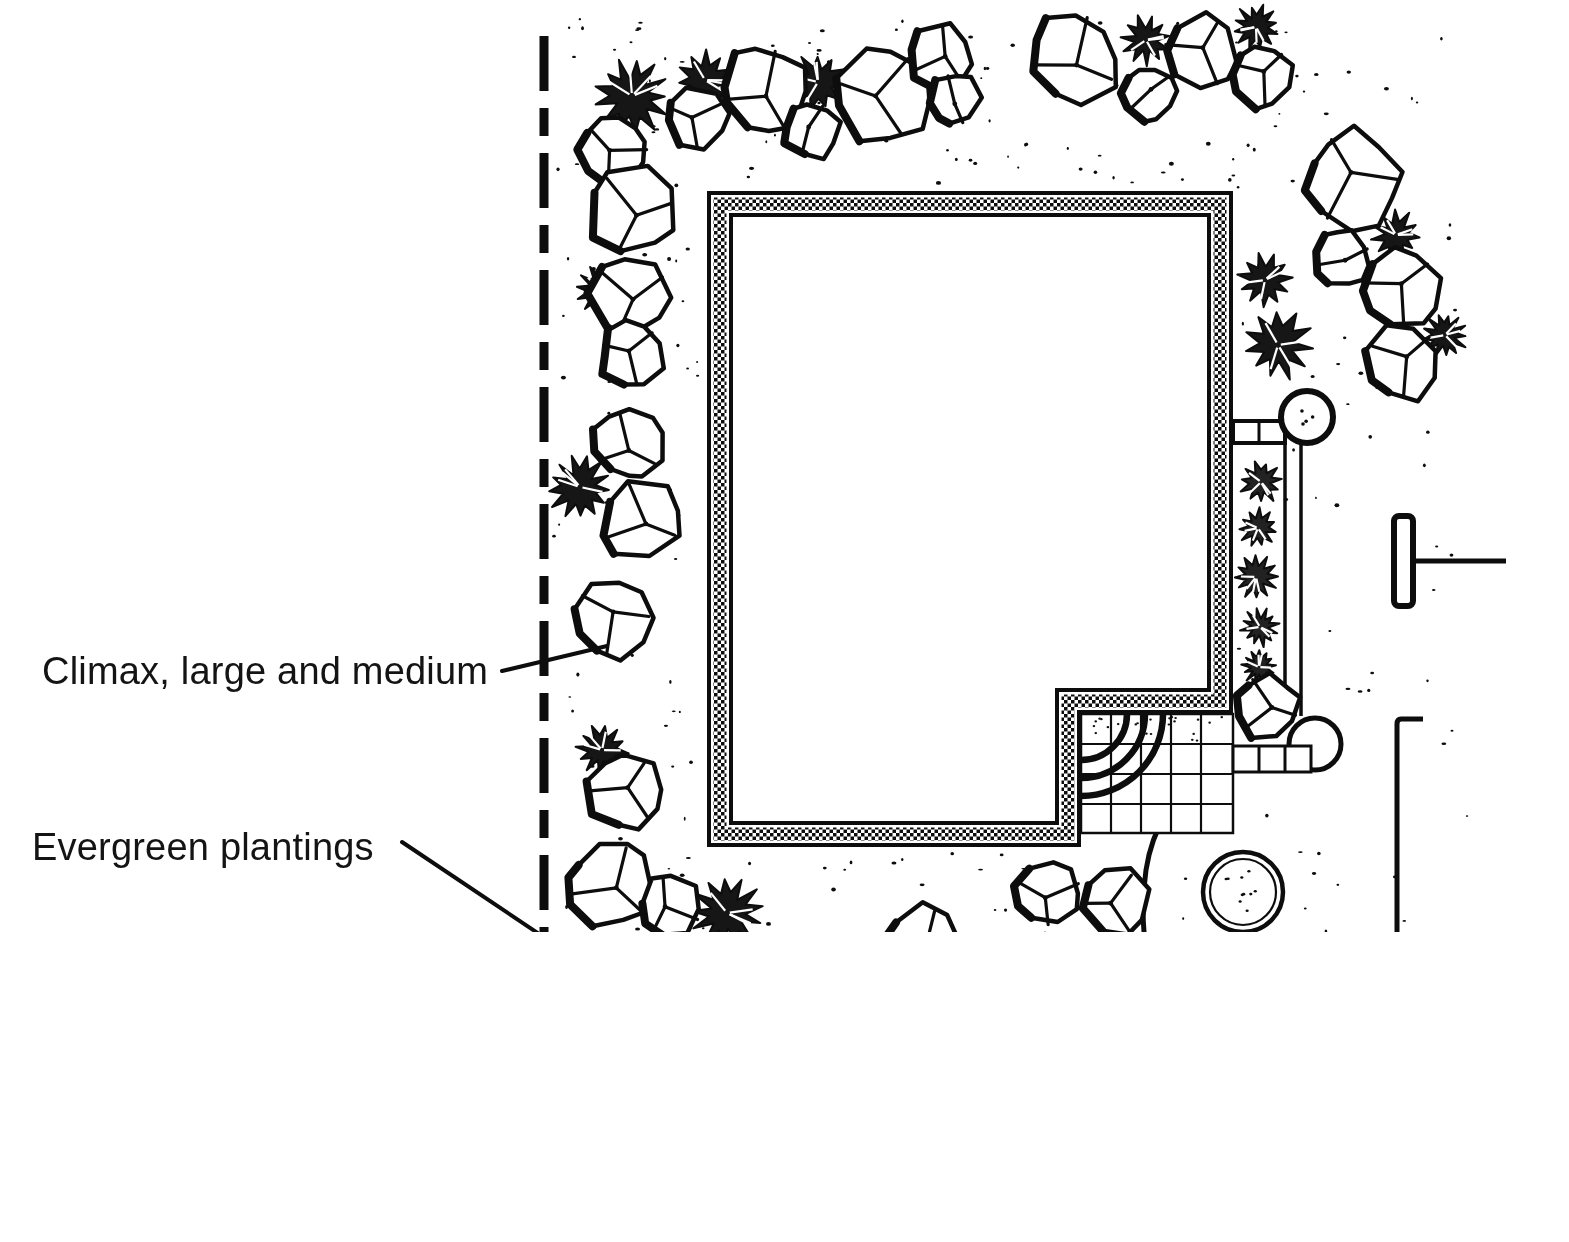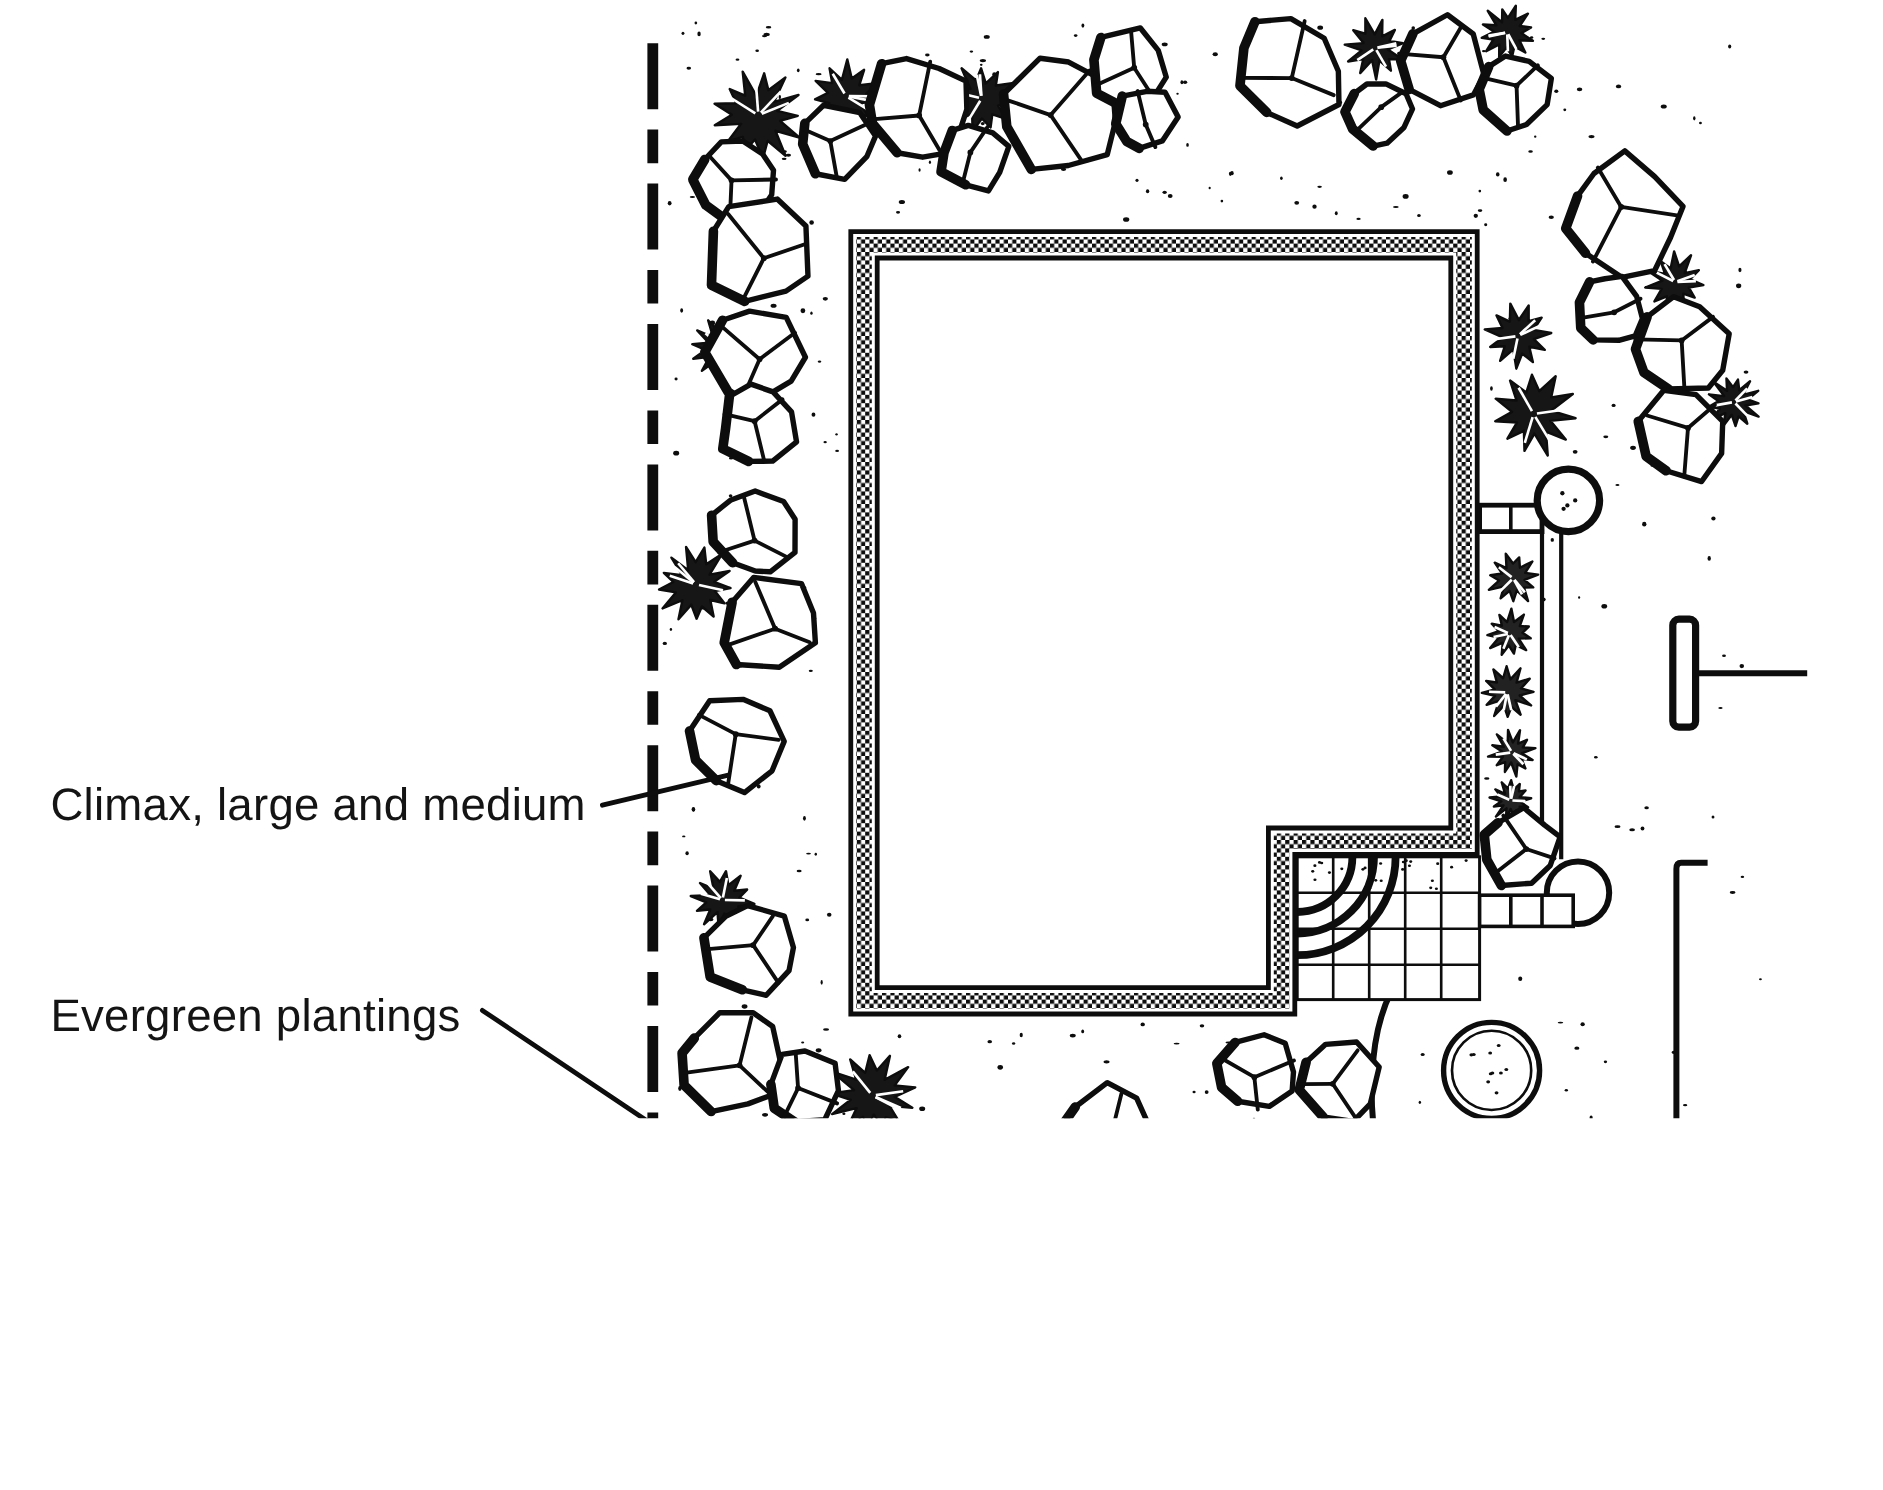--- a/index.html
+++ b/index.html
@@ -780,16 +780,16 @@
       <line x1="1406.6752348038942" y1="356.62942100476744" x2="1429.0930587792686" y2="337.3144090388711" stroke="#0d0d0d" stroke-width="3.2" stroke-linecap="round"></line>
       <line x1="1406.6752348038942" y1="356.62942100476744" x2="1403.498283754568" y2="397.1964242616927" stroke="#0d0d0d" stroke-width="3.2" stroke-linecap="round"></line>
       <path d="M 502 671 L 607 646" fill="none" stroke="#0d0d0d" stroke-width="4" stroke-linecap="round"></path>
       <path d="M 402 842 L 560 948 L 686 1052" fill="none" stroke="#0d0d0d" stroke-width="4" stroke-linecap="round"></path>
     </svg>
 
   <div class="label" style="left:42px;top:646px;">
     <div>Climax, large and medium</div>
   </div>
 
-  <div class="label" style="left:42px;top:822px;">
+  <div class="label" style="left:32px;top:822px;">
     <div>Evergreen plantings</div>
   </div>
 </div>
 
 </body></html>

